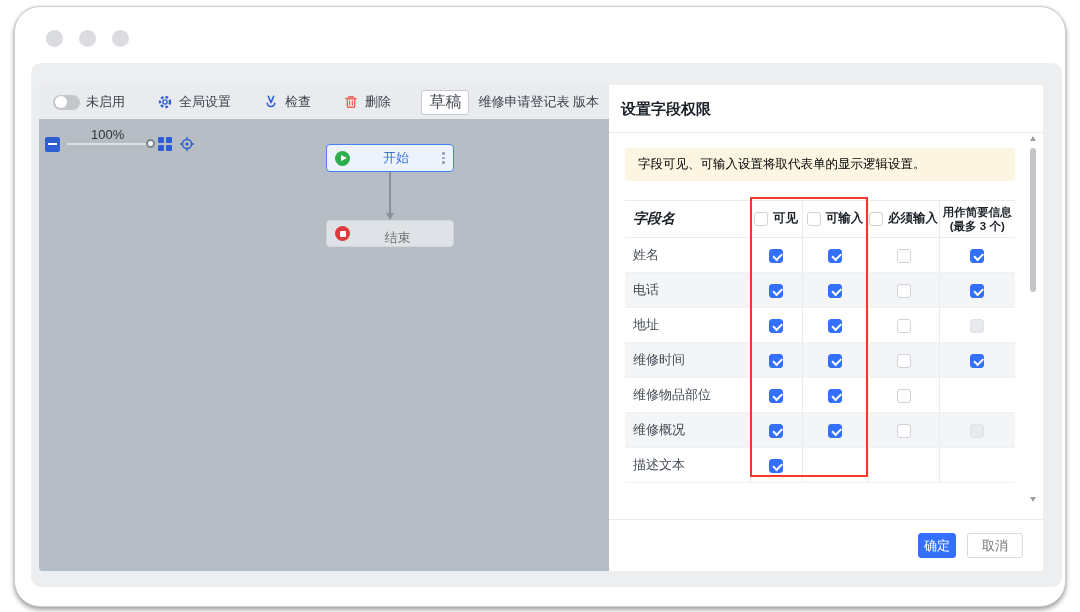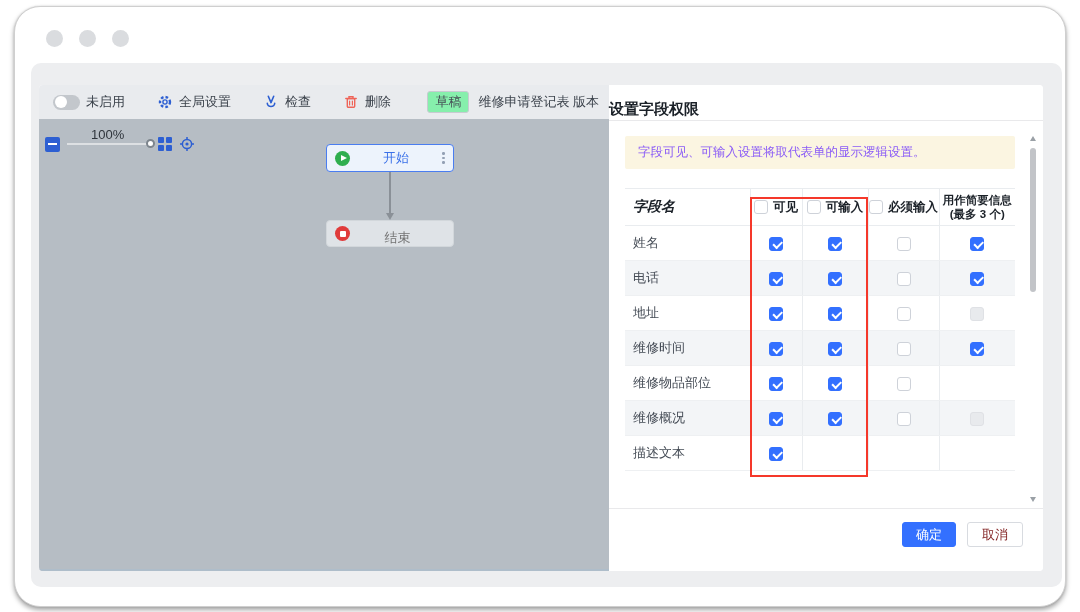--- a/index.html
+++ b/index.html
@@ -23,22 +23,22 @@
   .editor { width:570px; display:flex; flex-direction:column; }
   .toolbar { height:34px; background:#e9ebee; display:flex; align-items:center;
     padding:0 10px 0 14px; gap:9px; font-size:13px; color:#3c434c; flex-shrink:0; }
   .tb-item { display:flex; align-items:center; gap:6px; cursor:pointer; white-space:nowrap; }
   .tb-gap { width:14px; }
   .toggle { width:27px; height:15px; border-radius:8px; background:#c3c7cc; position:relative; }
   .toggle .knob { position:absolute; left:1.5px; top:1.5px; width:12px; height:12px;
     border-radius:50%; background:#fff; }
   .tb-icon { width:16px; height:16px; display:block; }
   .spacer { flex:1; }
-  .badge { border:1px solid #c7cbd1; border-radius:3px; padding:1px 7px; font-size:13px;
-    color:#454b54; background:#86efac; flex-shrink:0; }
+  .badge { border:1px solid #c7cbd1; border-radius:3px; padding:1px 7px; font-size:16px;
+    color:#454b54; background:#ffffff; flex-shrink:0; }
   .form-title { font-size:13px; color:#3c434c; white-space:nowrap; overflow:hidden; }
 
   .canvas { flex:1; background:#b6bdc4; position:relative; border-bottom:2px solid #aebdca; }
 
   .zoombar { position:absolute; left:6px; top:17px; display:flex; align-items:center; gap:7px; }
   .minus-sq { width:15px; height:15px; background:#2d5fd2; border-radius:2px; position:relative; }
   .minus-sq::after { content:""; position:absolute; left:3px; top:6.5px; width:9px; height:2px; background:#fff; }
   .slider { width:84px; height:2px; background:#dde0e3; position:relative; }
   .slider .knob { position:absolute; right:-4px; top:-4px; width:9px; height:9px; border-radius:50%;
     background:#fff; border:2px solid #7d858d; }
@@ -62,25 +62,25 @@
   .node-start .node-label { color:#3a70e8; }
   .node-end .node-label { color:#737373;margin-top:8px; }
   .vdots { display:flex; flex-direction:column; gap:2px; width:3px; }
   .vdots i { width:2.5px; height:2.5px; border-radius:50%; background:#93a0b5; }
   .edge { position:absolute; left:350px; top:53px; width:2px; height:42px; background:#8a9097; }
   .edge::after { content:""; position:absolute; left:-3px; bottom:-6px; width:0; height:0;
     border-top:7px solid #8a9097; border-left:4px solid transparent; border-right:4px solid transparent; }
 
   
   .panel { width:434px; background:#fff; position:relative; display:flex; flex-direction:column; }
-  .panel-header { height:36px; padding:15px 24px 0 0; border-bottom:1px solid #e9e9eb; }
+  .panel-header { height:48px; padding:15px 24px 0 12px; border-bottom:1px solid #e9e9eb; }
   .panel-title { font-size:15px; font-weight:bold; color:#1b2128; }
   .panel-body { height:387px; padding:15px 28px 0 16px; }
   .notice { background:#fbf5e1; border-radius:2px; padding:8px 13px; font-size:12.5px;
-    color:#8b5cf6; margin-bottom:19px; }
+    color:#000000; margin-bottom:19px; }
 
   table.perm { border-collapse:collapse; table-layout:fixed; width:390px; border-top:1px solid #e9ecef; }
   table.perm col:nth-child(1){width:125px} table.perm col:nth-child(2){width:52px}
   table.perm col:nth-child(3){width:66px} table.perm col:nth-child(4){width:71px}
   table.perm col:nth-child(5){width:76px}
   table.perm th { height:37px; font-size:12.5px; font-weight:bold; color:#1b2128;
     border-right:1px solid #e9ecef; border-bottom:1px solid #e9ecef; vertical-align:middle; }
   table.perm th:first-child { text-align:left; padding-left:8px; font-size:14px;font-style:italic; }
   table.perm th:last-child { border-right:none; font-size:11.5px; line-height:1.25;margin-top:36px; }
   table.perm td { height:35px; border-right:1px solid #e9ecef; border-bottom:1px solid #eef0f2;
@@ -106,22 +106,22 @@
     border-radius:3px; background:#c2c4c8; }
   .scroll-arrow { position:absolute; left:1px; width:0; height:0;
     border-left:3px solid transparent; border-right:3px solid transparent; }
   .scroll-up { top:2px; border-bottom:5px solid #9aa0a6; }
   .scroll-down { bottom:2px; border-top:5px solid #9aa0a6; }
 
   .panel-footer { height:52px; border-top:1px solid #e9e9eb; display:flex; align-items:center;
     justify-content:flex-end; gap:11px; padding-right:20px; }
   .btn { height:25px; border-radius:3px; font-size:13px; display:flex; align-items:center;
     justify-content:center; cursor:pointer; }
-  .btn-primary { width:54px; background:#3370ff; color:#fff; border:1px solid #3370ff; }
-  .btn-plain { width:56px; background:#fff; color:#7f1d1d; border:1px solid #d8dbe0; }
+  .btn-primary { width:38px; background:#3370ff; color:#fff; border:1px solid #3370ff; }
+  .btn-plain { width:56px; background:#fff; color:#737373; border:1px solid #d8dbe0; }
 </style>
 </head>
 <body>
 
 <div class="window">
   <div class="dots">
     <span class="dot"></span>
     <span class="dot"></span>
     <span class="dot"></span>
   </div>

